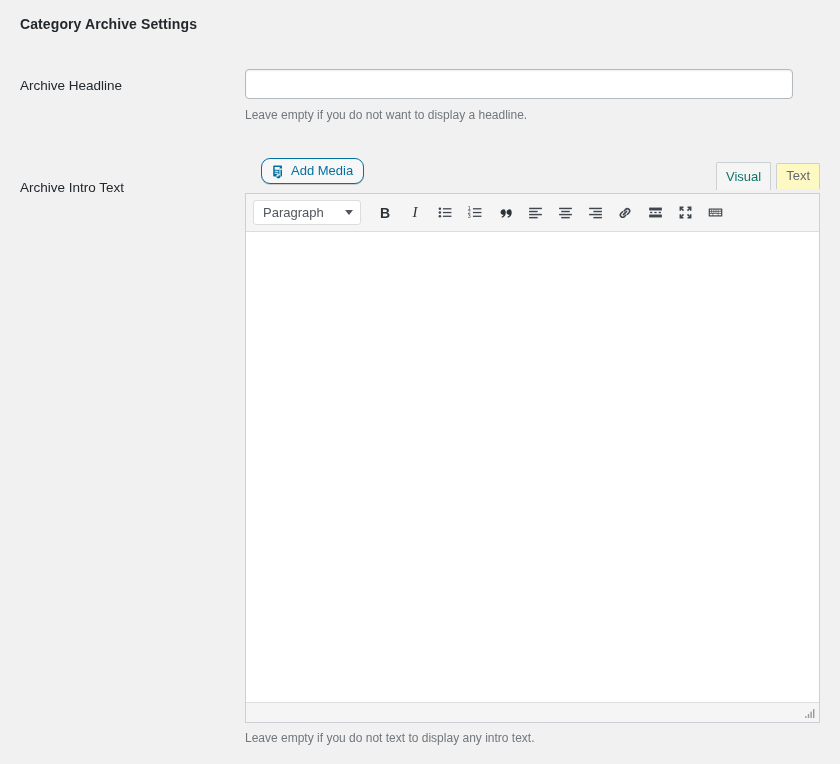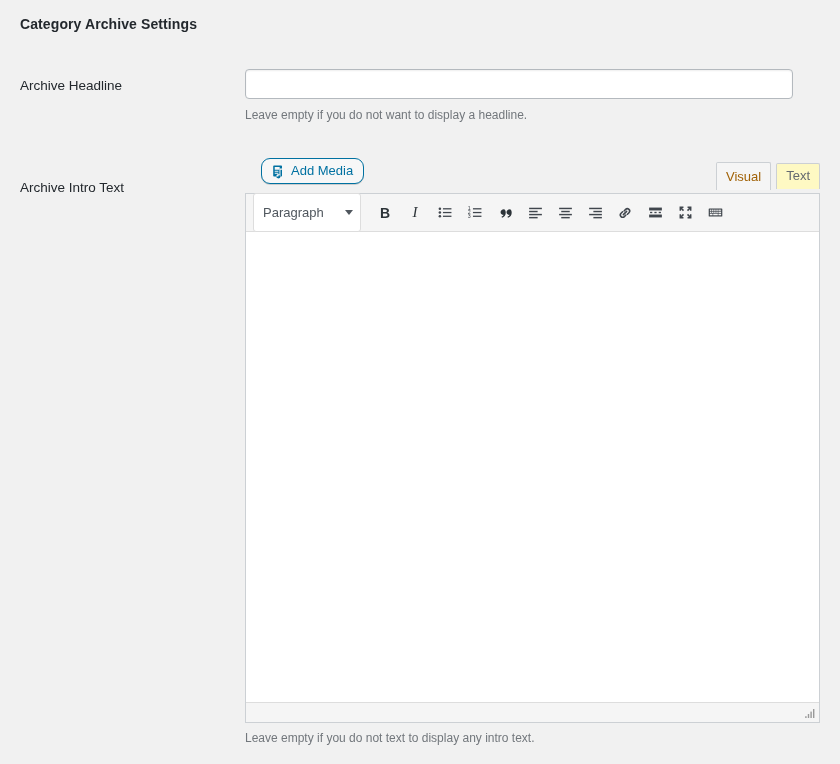--- a/index.html
+++ b/index.html
@@ -122,21 +122,21 @@
     border-bottom: none;
     background: #fef9c3;
     color: #646970;
     cursor: pointer;
     margin-left: 5px;
     position: relative;
     border-radius: 2px 2px 0 0;
   }
   .tab.active {
     background: #f5f5f5;
-    color: #a16207;
+    color: #0f766e;
     border-color: #ccd0d4;
     height: 28px;
     line-height: 27px;
     margin-bottom: -1px;
     z-index: 3;
   }
 
   
   .editor-box {
     border: 1px solid #ccd0d4;
@@ -146,21 +146,21 @@
   .toolbar {
     height: 38px;
     box-sizing: border-box;
     background: #f5f5f5;
     border-bottom: 1px solid #ddd;
     display: flex;
     align-items: center;
     padding-left: 3px;
   }
   .select-box {
-    height: 39px;
+    height: 25px;
     min-width: 108px;
     box-sizing: border-box;
     background: #fff;
     border: 1px solid #ddd;
     border-radius: 3px;
     display: flex;
     align-items: center;
     justify-content: space-between;
     padding: 0 7px 0 9px;
     margin: 0 9px 0 4px;

